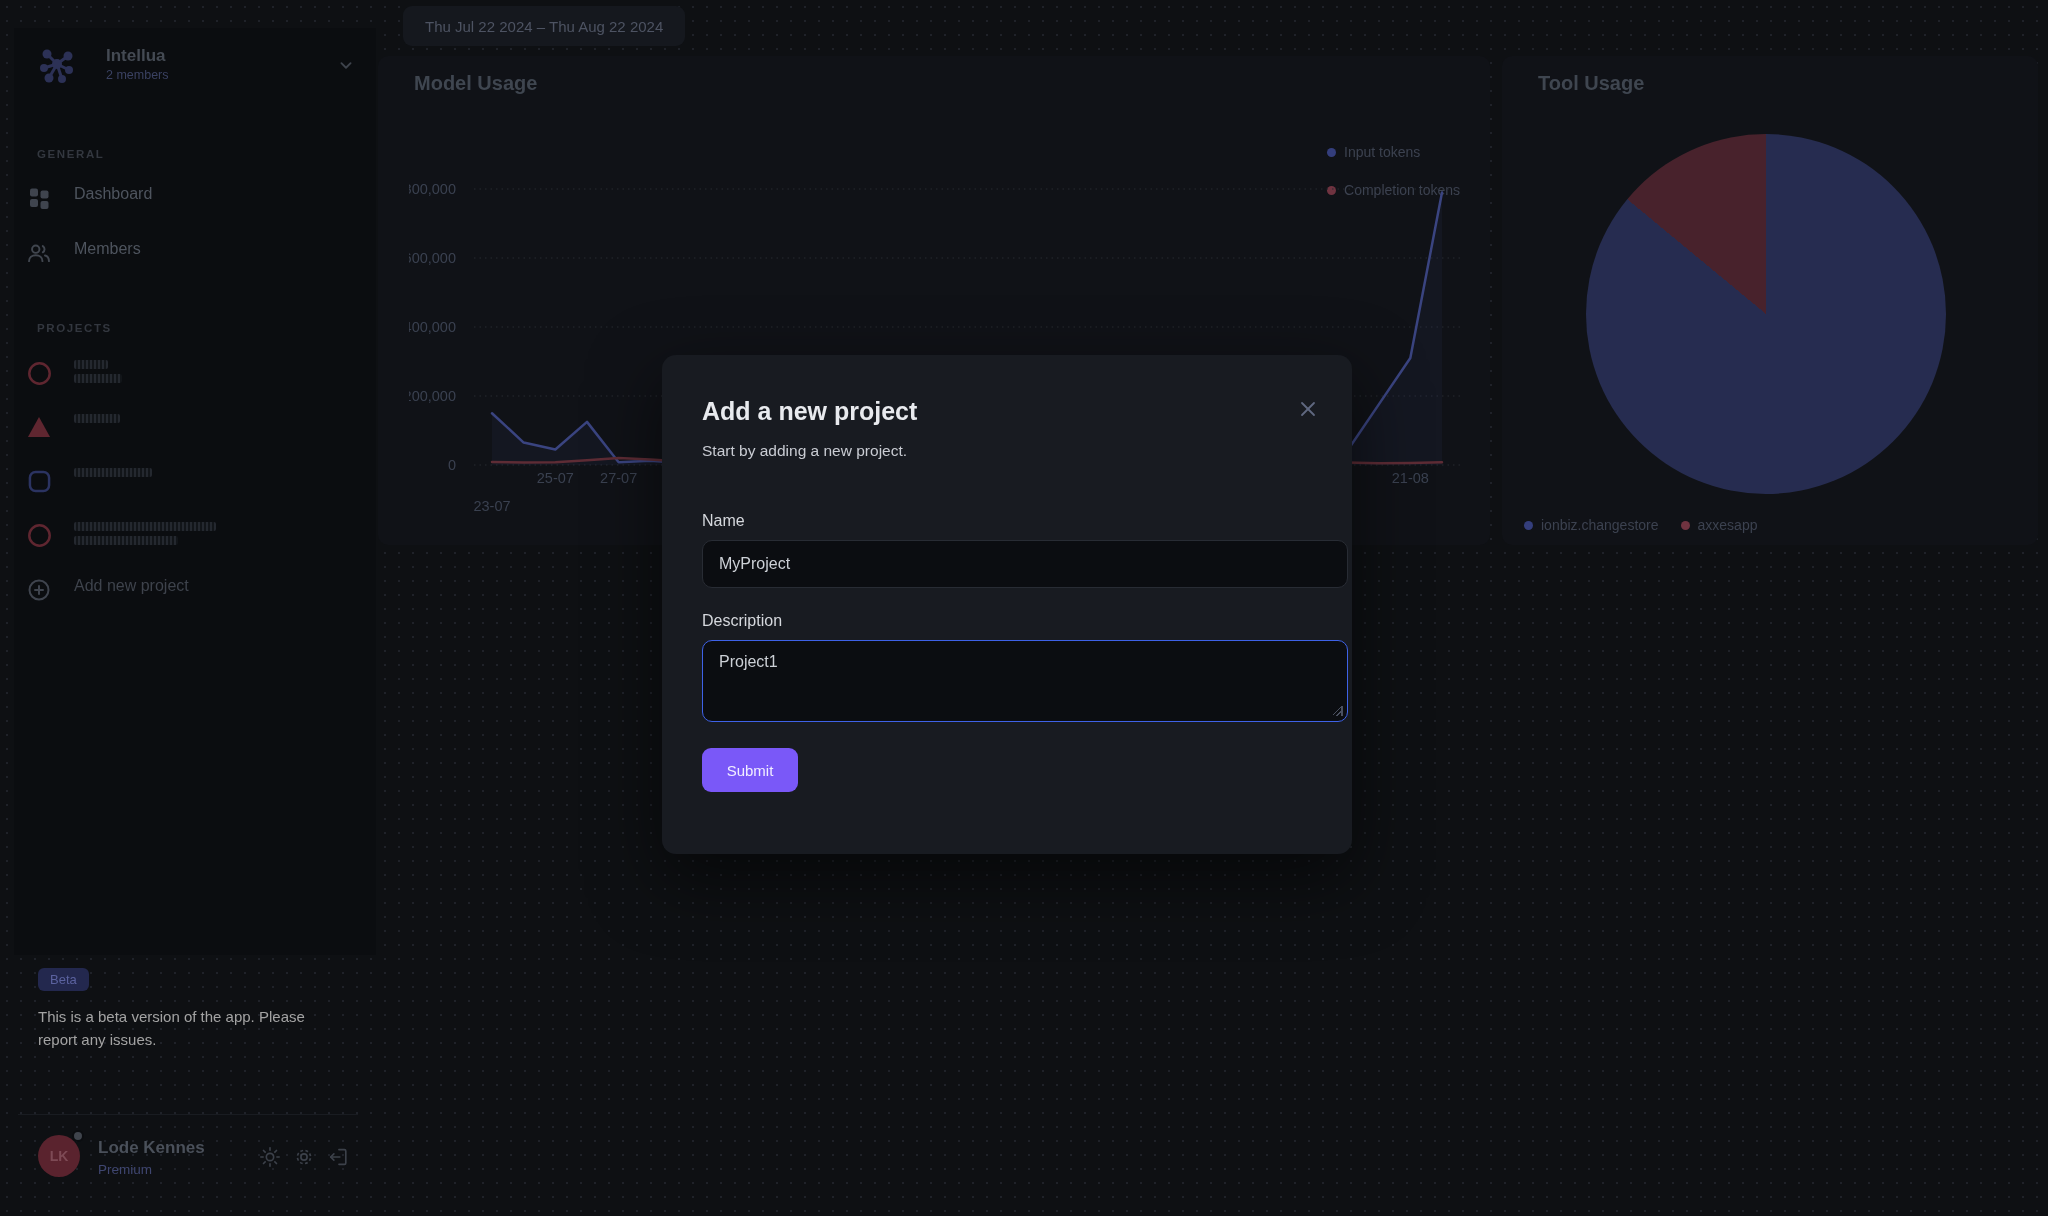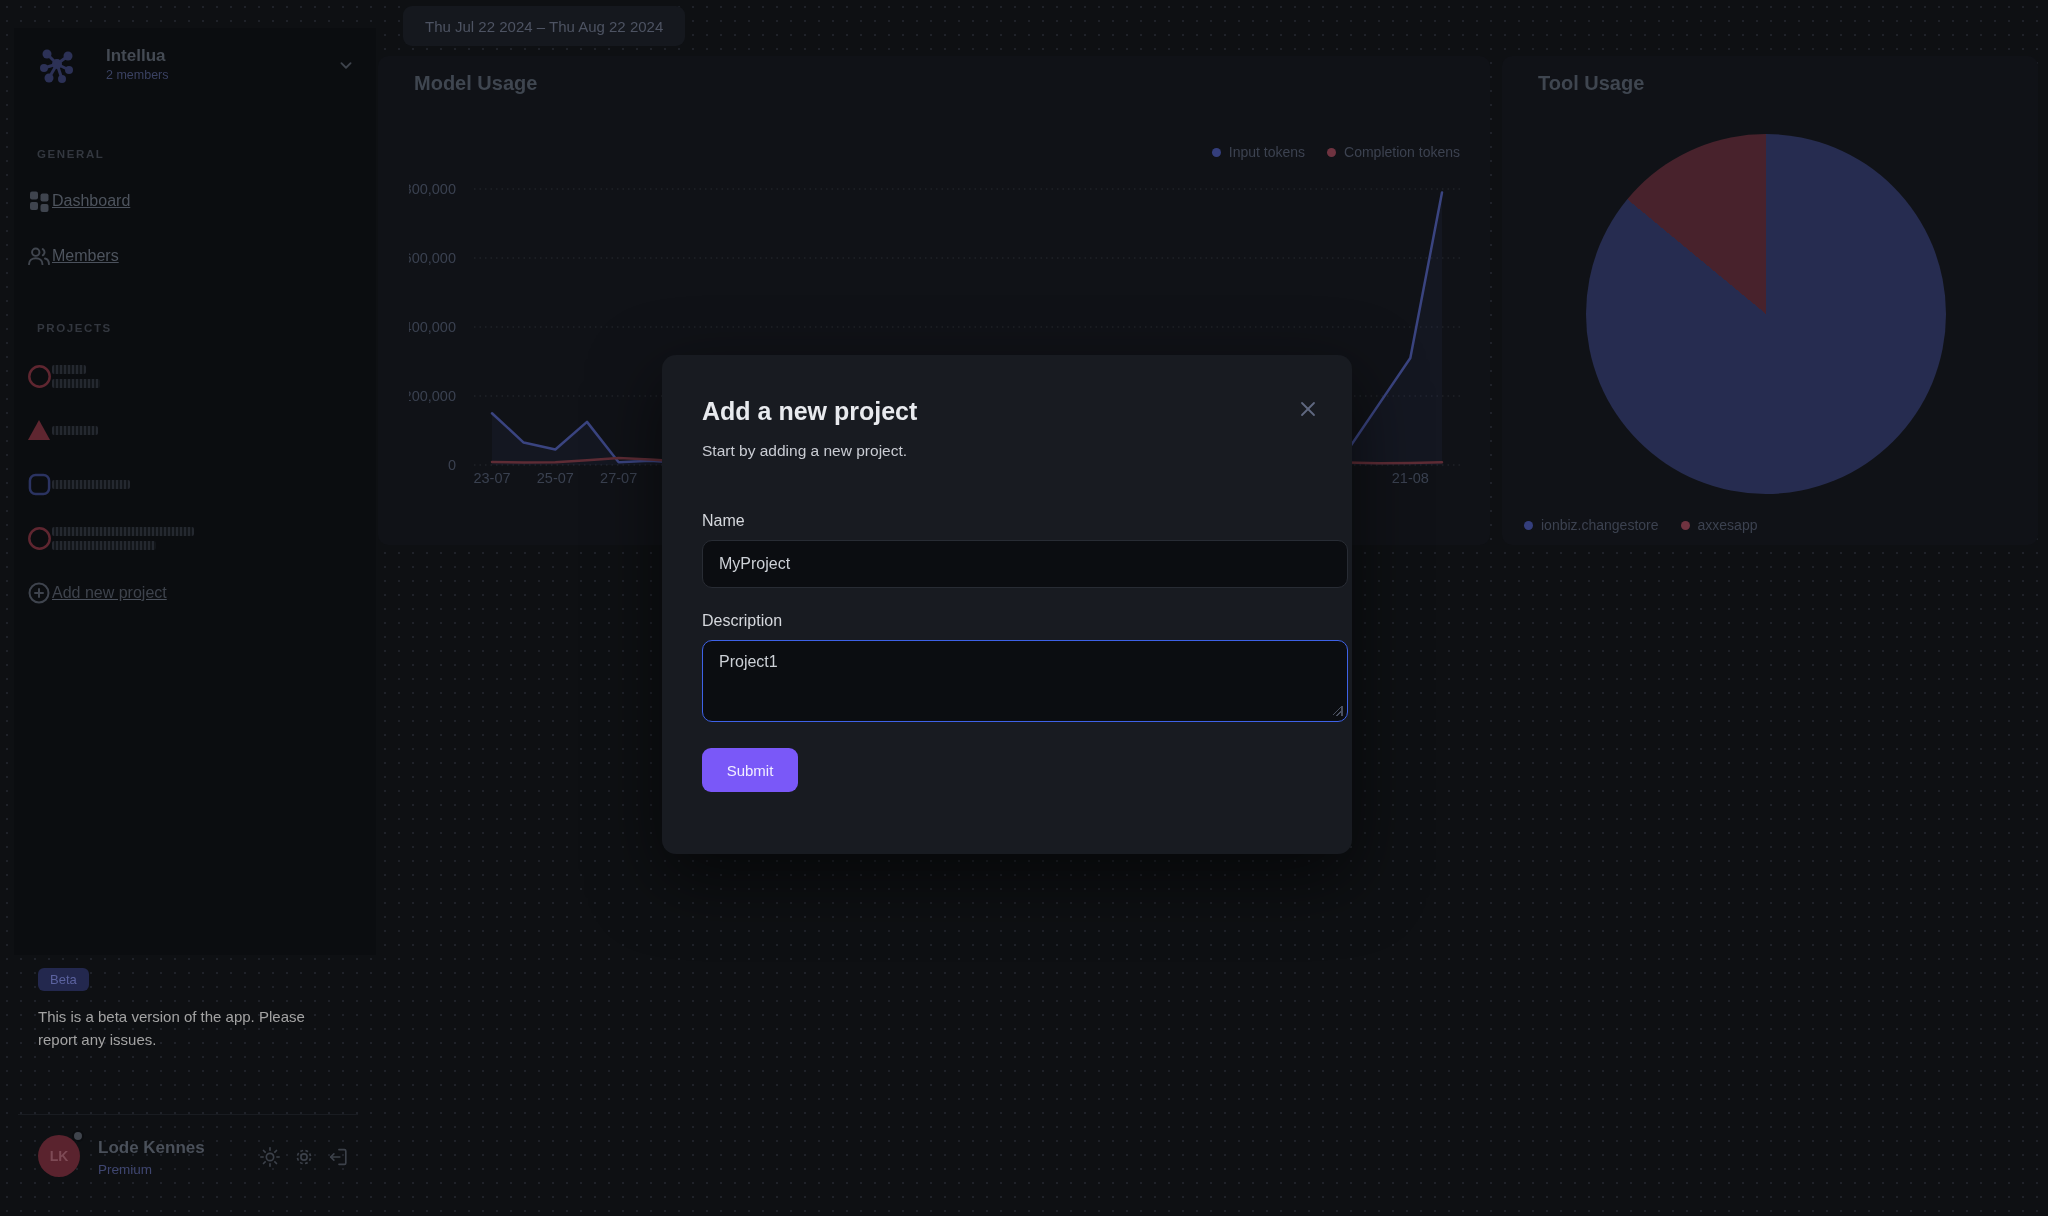--- a/index.html
+++ b/index.html
@@ -13,21 +13,21 @@
     color:#4b515c;
   }
   
   .sidebar-solid { position:absolute; left:14px; top:28px; width:362px; height:927px; background:#0b0d10; }
   .workspace { position:absolute; left:35px; top:40px; width:320px; height:50px; }
   .ws-logo { position:absolute; left:0; top:2px; width:44px; height:44px; }
   .ws-name { position:absolute; left:71px; top:6px; font-size:17px; font-weight:700; color:#444a53; }
   .ws-sub  { position:absolute; left:71px; top:28px; font-size:12.5px; color:#3a4161; }
   .ws-chevron { position:absolute; left:300px; top:14px; width:22px; height:22px; }
   .section-label { position:absolute; left:37px; font-size:11.5px; letter-spacing:1.6px; font-weight:700; color:#33373f; }
-  .nav-row { position:absolute; left:26px; width:330px; height:32px; display:flex; align-items:center; cursor:pointer;text-decoration:underline; }
+  .nav-row { position:absolute; left:26px; width:330px; height:32px; display:flex; align-items:flex-start; gap:22px; cursor:pointer; }
   .nav-row .ic { width:26px; height:26px; flex:0 0 26px; display:flex; align-items:center; justify-content:center; }
   .nav-row .lbl { font-size:16px; color:#4e545e; }
   .redact-stack { display:flex; flex-direction:column; gap:5px; }
   .redact {
     height:9px; border-radius:2px; opacity:.8;
     background:repeating-linear-gradient(90deg,#2b2f37 0 2px,#14171c 2px 4px),
                repeating-linear-gradient(0deg,#262a32 0 2px,transparent 2px 4px);
   }
   
   .beta-badge { position:absolute; left:38px; top:968px; padding:4px 12px; background:#23284e; border-radius:6px;
@@ -46,21 +46,21 @@
   .user-icons .uic { width:22px; height:22px; cursor:pointer; }
   
   .date-pill { position:absolute; left:403px; top:6px; height:40px; padding:0 22px; display:flex; align-items:center;
     background:#15181e; border-radius:9px; font-size:15px; color:#4d5362; cursor:pointer; }
   
   .panel { position:absolute; top:56px; height:489px; background:#101217; border-radius:10px; overflow:hidden; }
   #model-panel { left:378px; width:1112px; }
   #tool-panel  { left:1502px; width:536px; }
   .panel-title { position:absolute; left:36px; top:16px; font-size:20px; font-weight:700; color:#3f4650; }
   .legend { position:absolute; display:flex; gap:22px; }
-  #model-legend { right:30px; top:88px; }
+  #model-legend { right:30px; top:88px;flex-direction:column; }
   #tool-legend  { left:22px; bottom:12px;text-align:right; }
   .legend-item { display:flex; align-items:center; gap:8px; font-size:14px; color:#3c4250; }
   .legend-dot { width:9px; height:9px; border-radius:50%; }
   #model-svg { position:absolute; left:0; top:0; }
   .y-label { position:absolute; width:47px; overflow:hidden; direction:rtl; white-space:nowrap;
     text-align:right; font-size:14.5px; color:#3a4150; line-height:20px; }
   .x-label { position:absolute; width:70px; text-align:center; font-size:14.5px; color:#3a4150; top:414px; }
   .pie { position:absolute; left:84px; top:78px; width:360px; height:360px; border-radius:50%; }
   
   .modal { position:absolute; left:662px; top:355px; width:690px; height:499px; background:#181b21;
@@ -264,21 +264,21 @@
       <polyline points="114,405.895 145.66666666666666,406.585 177.33333333333334,406.24 209,404.17 240.66666666666669,402.1 272.33333333333337,403.48 304,405.55 335.66666666666663,406.24 367.33333333333337,406.24 399,405.895 430.6666666666667,405.55 462.3333333333333,405.895 494,406.24 525.6666666666667,406.24 557.3333333333333,405.895 589,406.24 620.6666666666667,406.585 652.3333333333334,406.24 684,405.895 715.6666666666666,406.24 747.3333333333334,406.585 779,406.24 810.6666666666666,406.24 842.3333333333334,406.585 874,406.585 905.6666666666666,406.24 937.3333333333334,406.24 969,406.585 1000.6666666666666,407.275 1032.3333333333335,406.93 1064,406.24" fill="none" stroke="#5e2c35" stroke-width="2.5" stroke-linejoin="round" stroke-linecap="round"></polyline>
     </svg>
   <div id="y-labels">
       <div class="y-label" style="top: 399px; left: 31px;">0</div>
       <div class="y-label" style="top: 330px; left: 31px;">200,000</div>
       <div class="y-label" style="top: 261px; left: 31px;">400,000</div>
       <div class="y-label" style="top: 192px; left: 31px;">600,000</div>
       <div class="y-label" style="top: 123px; left: 31px;">800,000</div>
     </div>
   <div id="x-labels">
-      <div class="x-label" style="left: 79px;">23-07</div>
+      <div class="x-label" style="left: 79px; margin-top: 28px;">23-07</div>
       <div class="x-label" style="left: 142.333px;">25-07</div>
       <div class="x-label" style="left: 205.667px;">27-07</div>
       <div class="x-label" style="left: 269px;">29-07</div>
       <div class="x-label" style="left: 332.333px;">31-07</div>
       <div class="x-label" style="left: 395.667px;">02-08</div>
       <div class="x-label" style="left: 459px;">04-08</div>
       <div class="x-label" style="left: 522.333px;">06-08</div>
       <div class="x-label" style="left: 585.667px;">08-08</div>
       <div class="x-label" style="left: 649px;">10-08</div>
       <div class="x-label" style="left: 712.333px;">12-08</div>

